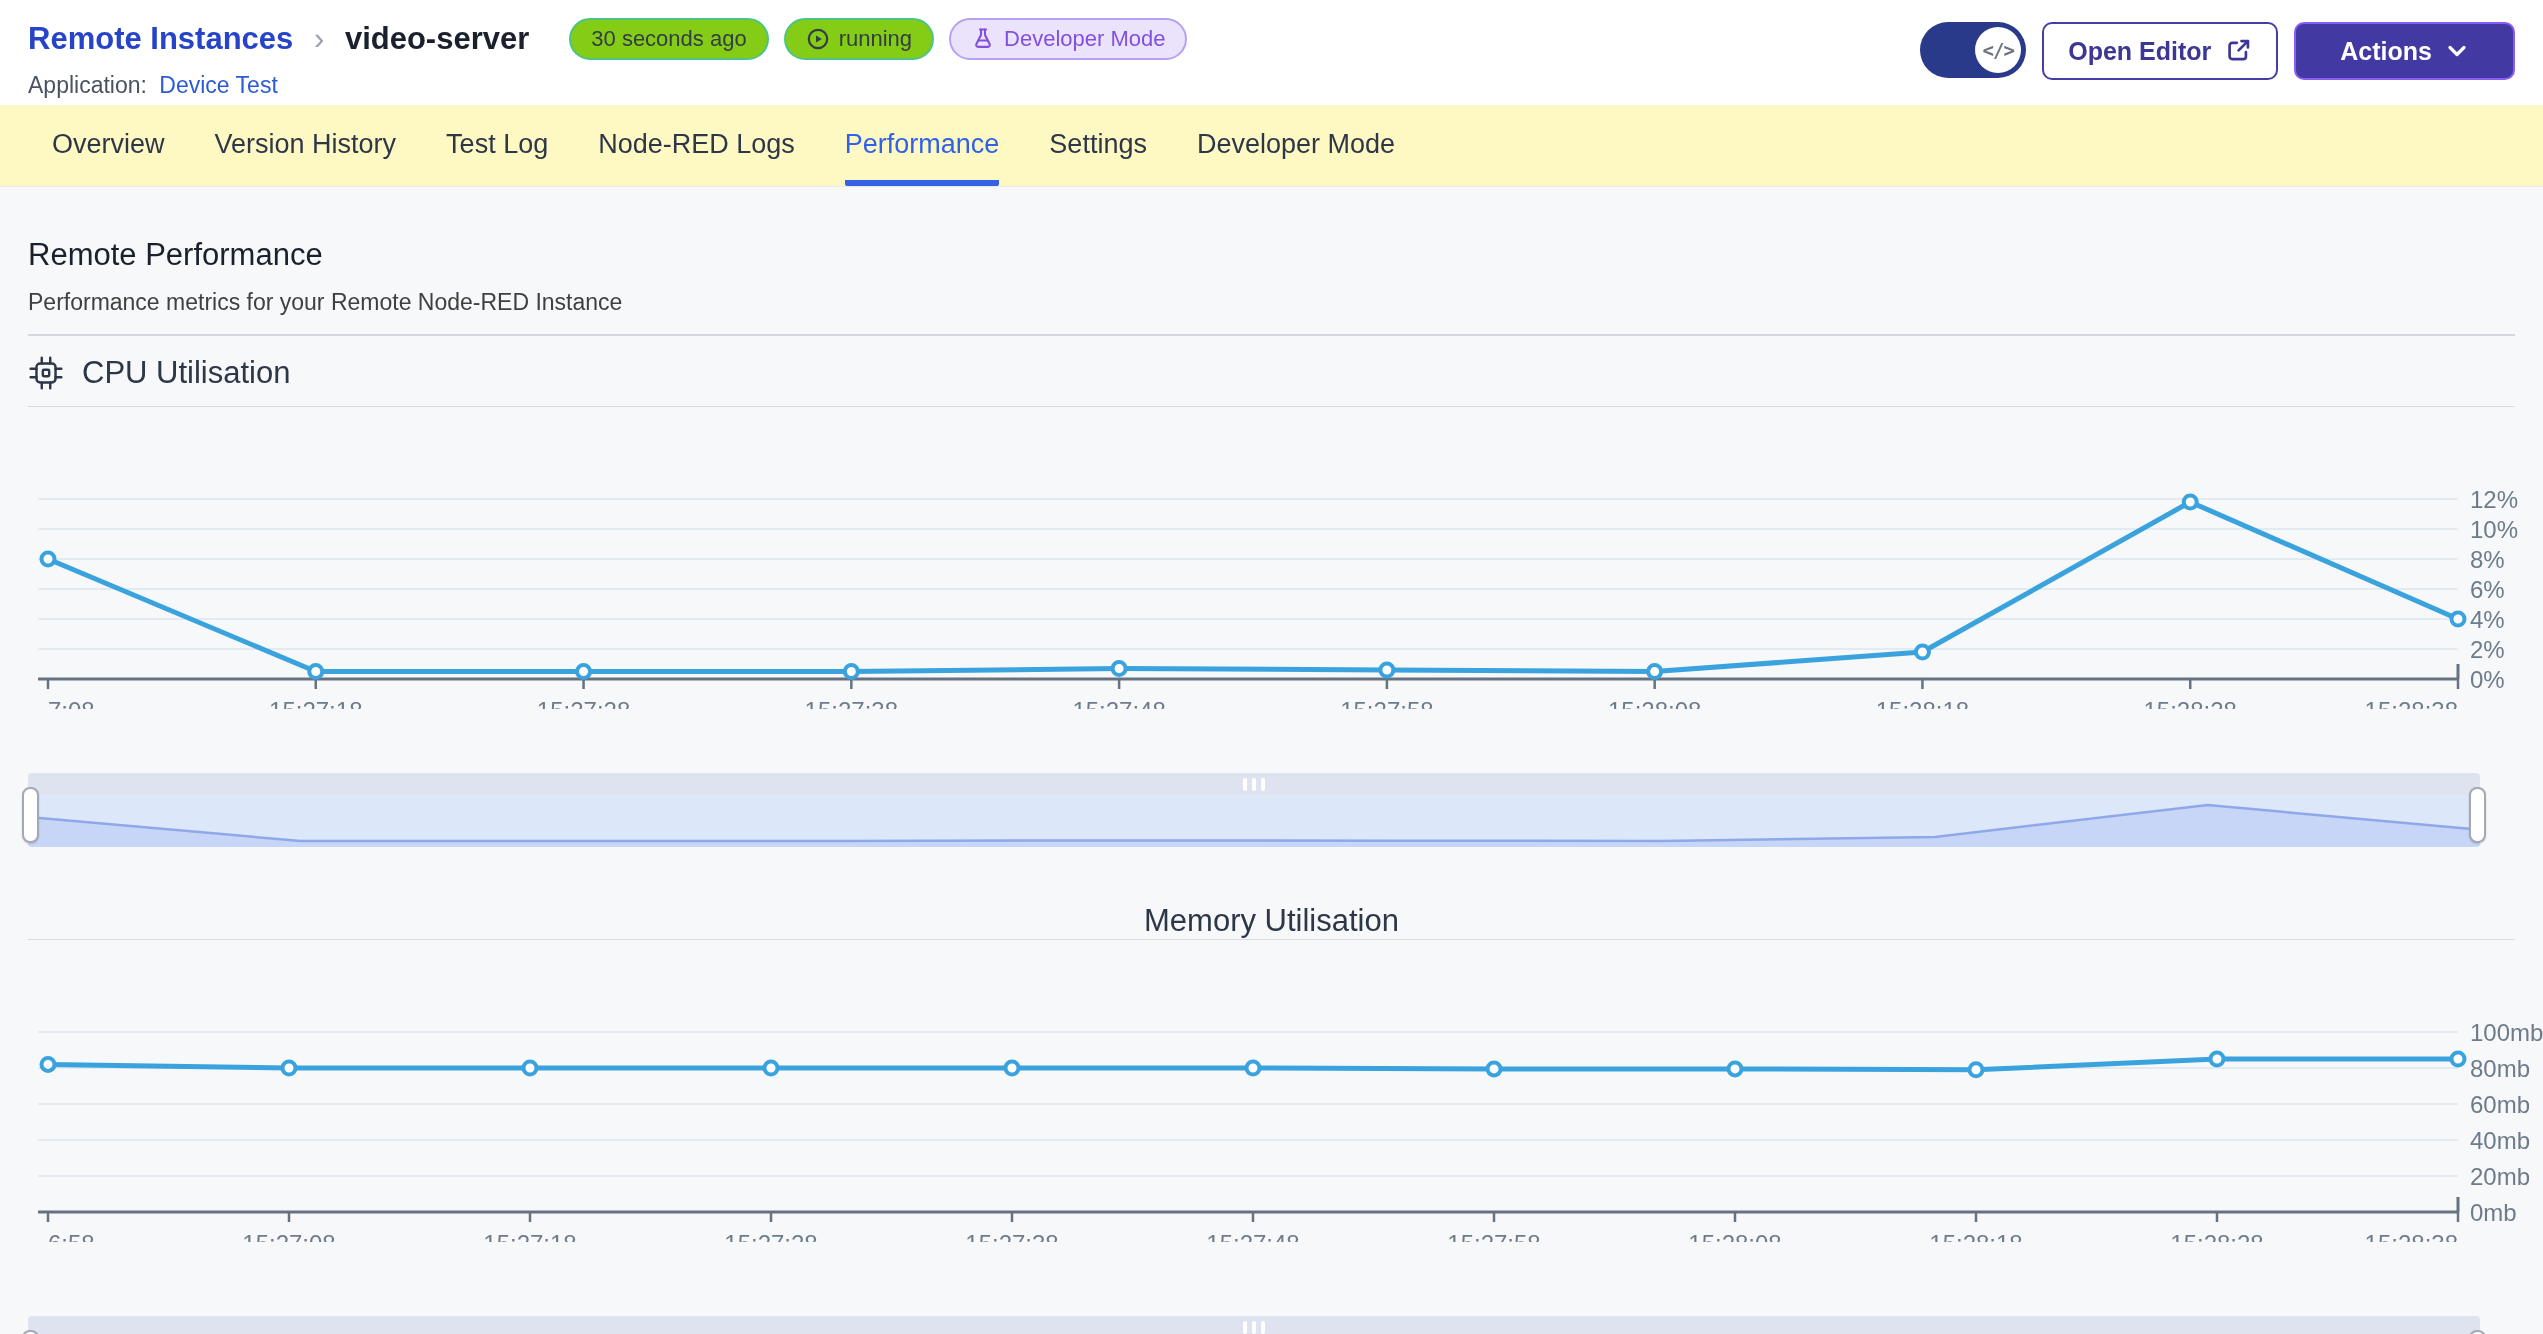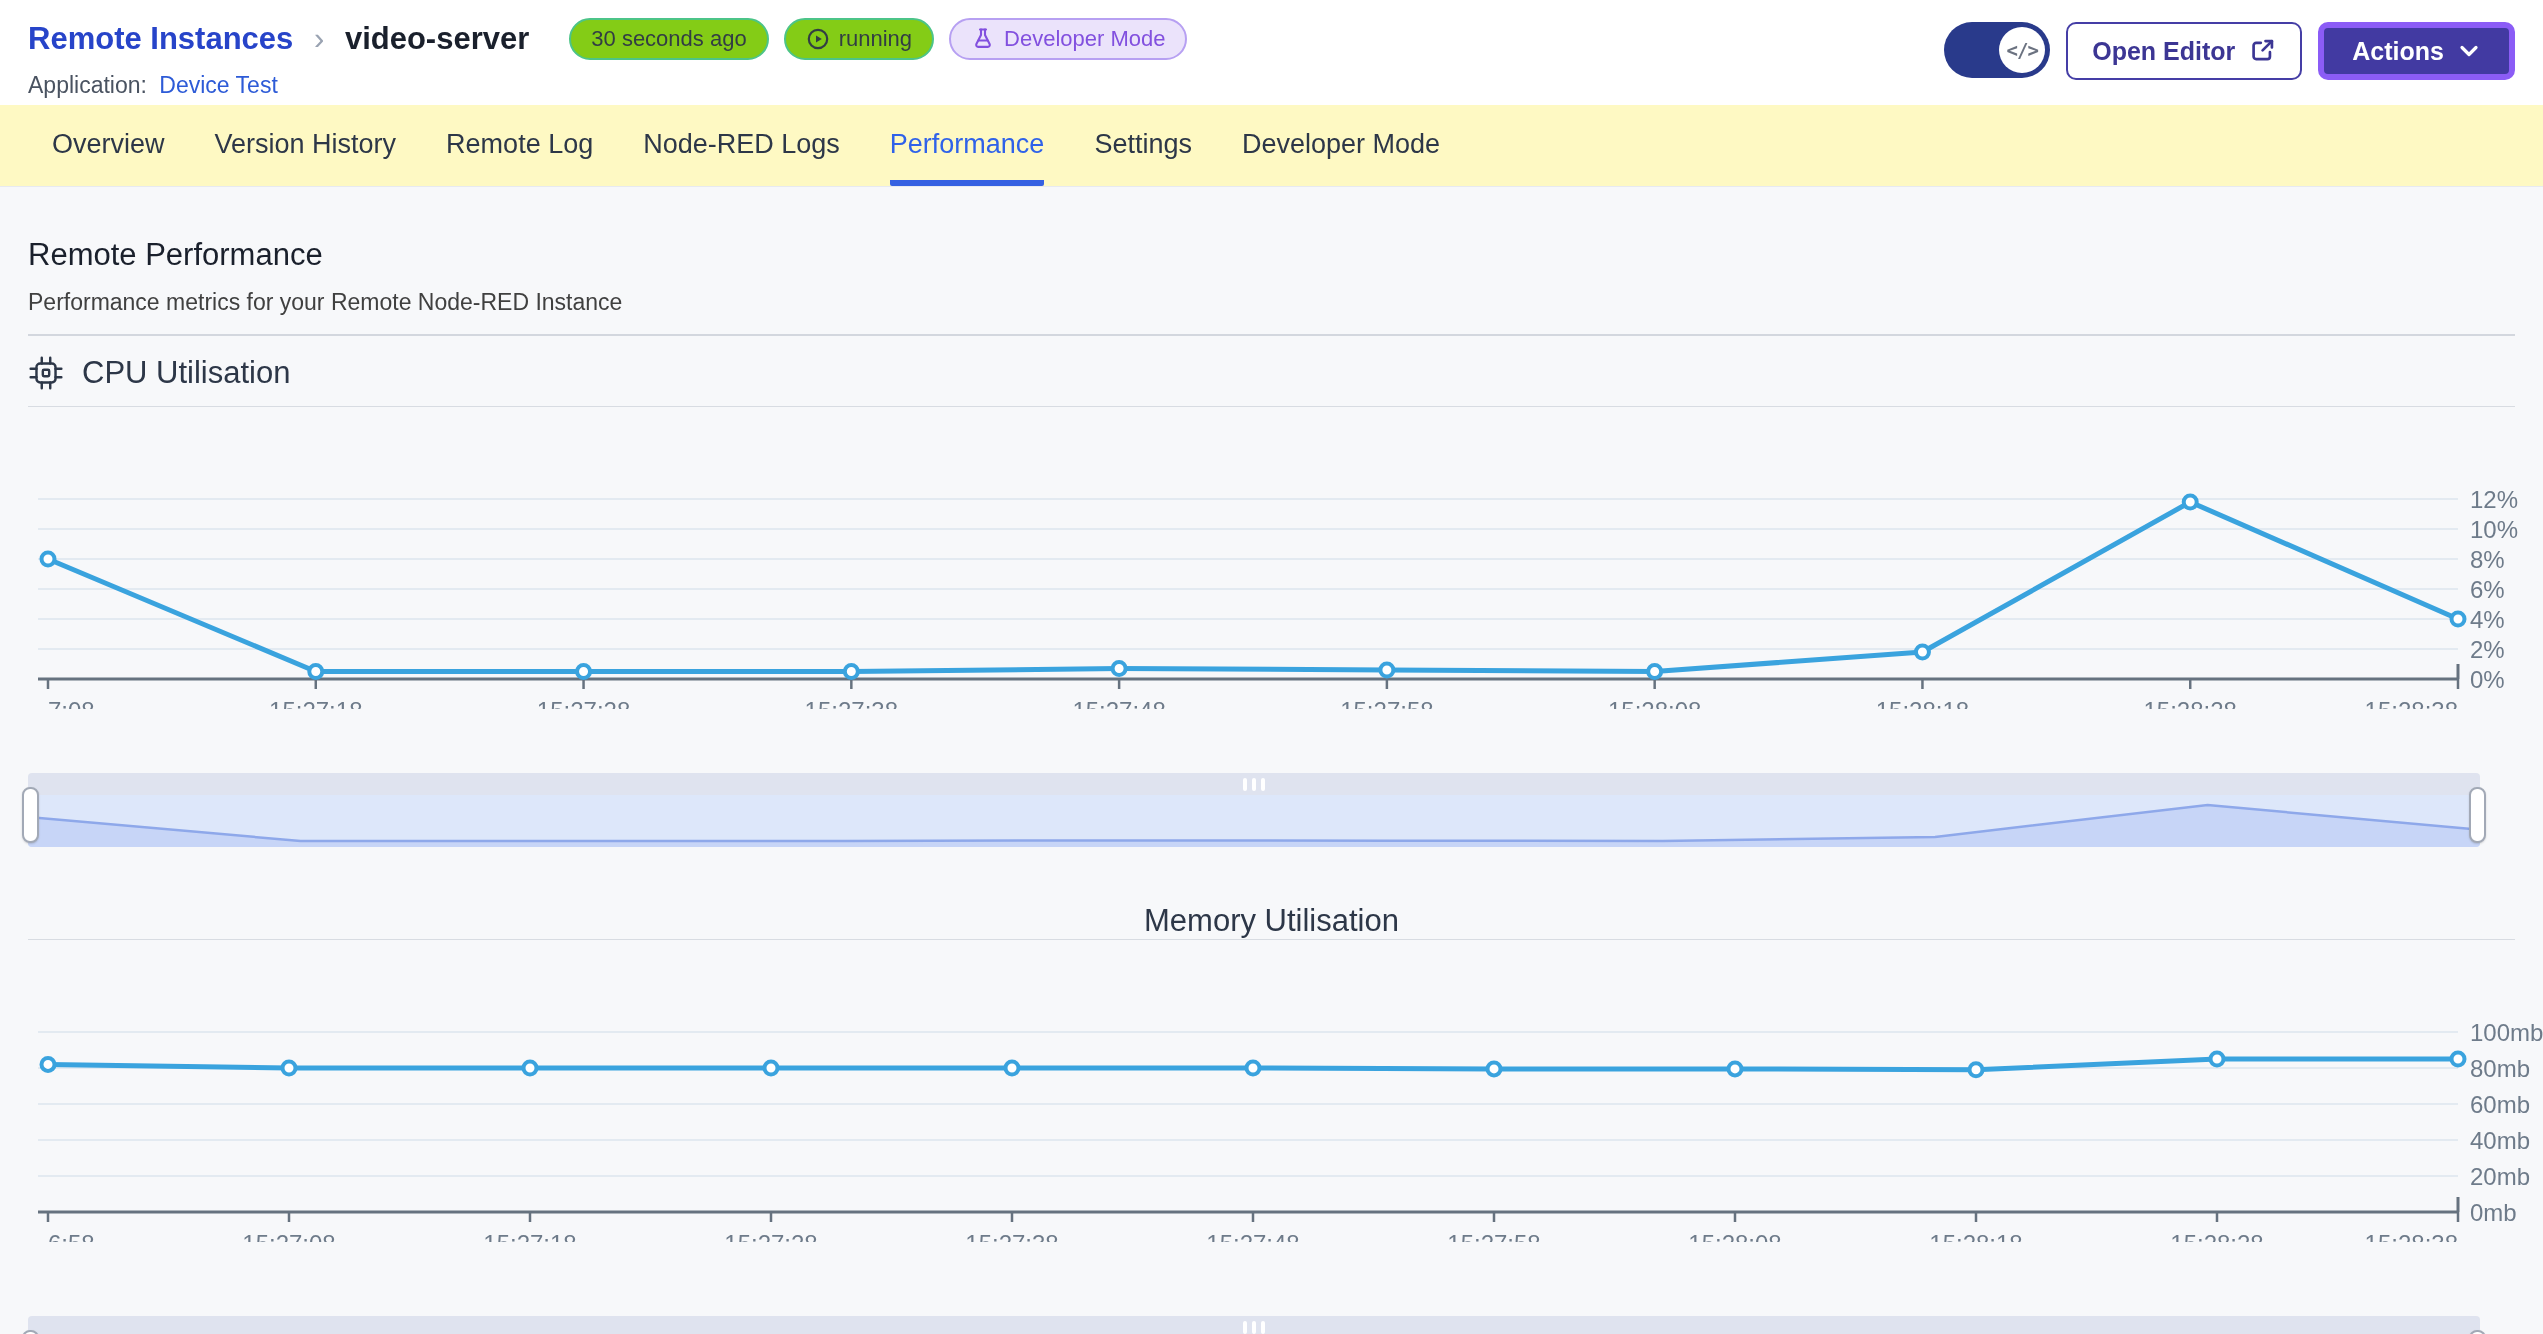--- a/index.html
+++ b/index.html
@@ -17,21 +17,21 @@
   .badge.green { background:#84cc16; border-color:#4cc488; color:#323d44; }
   .badge.purple { background:#ebe3fb; border-color:#b7a0f2; color:#8250df; }
   .row2 { margin-top:12px; font-size:23px; color:#4a5361; }
   .row2 a { color:#2d5bd7; text-decoration:none; cursor:pointer; margin-left:6px; }
 
   .topbar-right { display:flex; align-items:flex-start; gap:16px; padding-top:4px; }
   .dev-toggle { width:106px; height:56px; border-radius:999px; background:#293a8b; position:relative; cursor:pointer; flex:none; }
   .dev-toggle .knob { position:absolute; right:5px; top:5px; width:46px; height:46px; background:#fff; border-radius:50%; display:flex; align-items:center; justify-content:center; color:#6b7280; font-family:"DejaVu Sans Mono", monospace; font-size:19px; font-weight:bold; letter-spacing:-1px; }
   .btn { height:58px; border-radius:10px; font-size:25px; font-weight:bold; display:flex; align-items:center; gap:13px; padding:0 24px; cursor:pointer; white-space:nowrap; }
   .btn.outline { background:#fff; border:2px solid #453ea6; color:#3c3694; }
-  .btn.solid { background:#423aa2; border:6px solid #8b5cf6; color:#fff; padding:0 28px; }
+  .btn.solid { background:#423aa2; border:2px solid #8b5cf6; color:#fff; padding:0 44px; }
 
   
   .tabs { background:#fef9c3; display:flex; gap:50px; padding:24px 28px 0 52px; border-bottom:1px solid #e7eaf0; }
   .tab { font-size:27px; color:#2d3748; padding-bottom:20px; border-bottom:6px solid transparent; border-radius:0 0 2px 2px; cursor:pointer; white-space:nowrap; }
   .tab.active { color:#2f62e9; border-bottom-color:#3561e2; }
 
   
   .content { background:#f7f8fa; padding:50px 28px 0 28px; }
   .page-head { display:flex; align-items:baseline; gap:16px;flex-direction:column; }
   .page-title { font-size:31px; color:#1a202c; font-weight:500; }
@@ -113,21 +113,21 @@
       <svg width="24" height="24" viewBox="0 0 24 24" fill="none" stroke="#ffffff" stroke-width="3.2" stroke-linecap="round" stroke-linejoin="round">
           <path d="M5 8.5 l7 7 7-7"></path>
         </svg>
     </div>
   </div>
 </header>
 
 <nav class="tabs">
   <div class="tab">Overview</div>
   <div class="tab">Version History</div>
-  <div class="tab">Remote Log</div>
+  <div class="tab">Test Log</div>
   <div class="tab">Node-RED Logs</div>
   <div class="tab active">Performance</div>
   <div class="tab">Settings</div>
   <div class="tab">Developer Mode</div>
 </nav>
 
 <main class="content">
   <div class="page-head">
     <span class="page-title">Remote Performance</span>
     <span class="page-subtitle">Performance metrics for your Remote Node-RED Instance</span>

